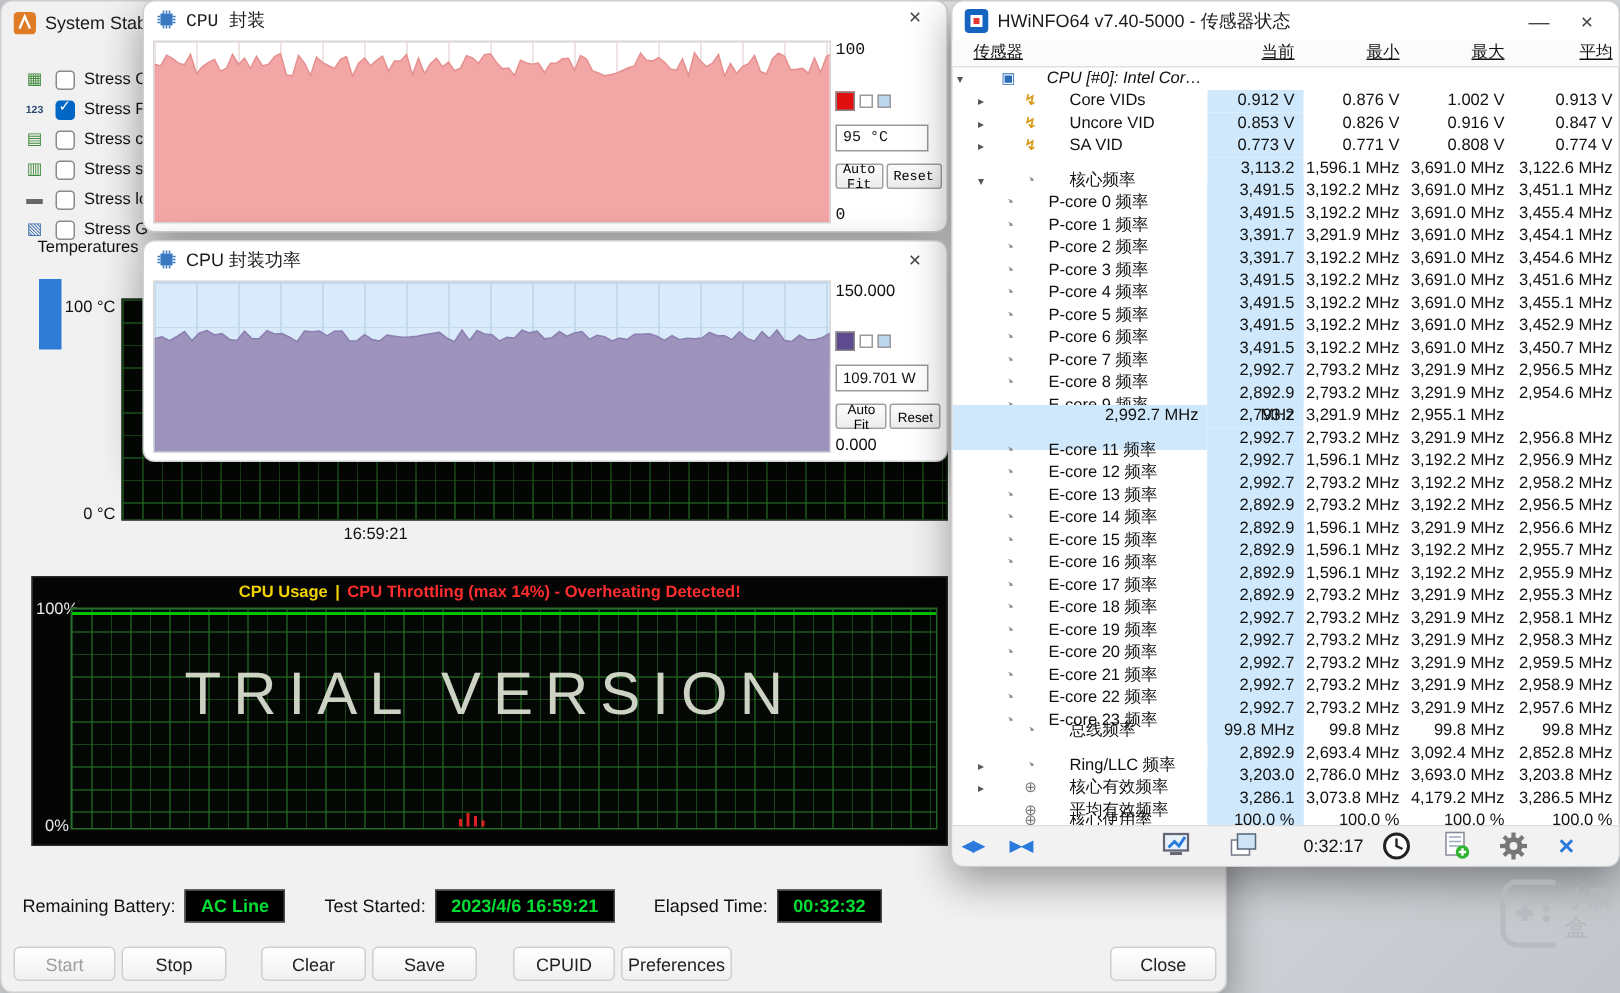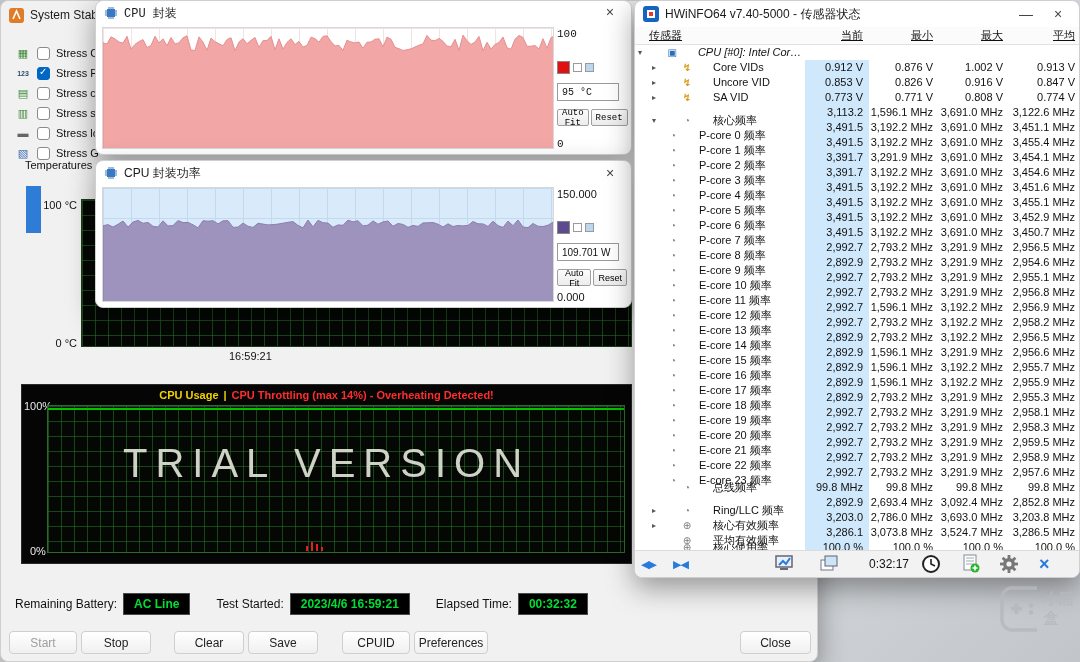--- a/index.html
+++ b/index.html
@@ -477,25 +477,20 @@
             <span class="ricon" data-icon="clock"></span>
             <span class="ltext">E-core 9 频率</span>
           </div>
           <div class="hw-cell cur">2,892.9 MHz</div>
           <div class="hw-cell">2,793.2 MHz</div>
           <div class="hw-cell">3,291.9 MHz</div>
           <div class="hw-cell">2,954.6 MHz</div>
         </div>
 
         <div class="hw-row" data-indent="2">
-          <div class="hw-label">
-            <span class="chev"></span>
-            <span class="ricon" data-icon="clock"></span>
-            <span class="ltext">E-core 10 频率</span>
-          </div>
           <div class="hw-cell cur">2,992.7 MHz</div>
           <div class="hw-cell">2,793.2 MHz</div>
           <div class="hw-cell">3,291.9 MHz</div>
           <div class="hw-cell">2,955.1 MHz</div>
         </div>
 
         <div class="hw-row" data-indent="2">
           <div class="hw-label">
             <span class="chev"></span>
             <span class="ricon" data-icon="clock"></span>
@@ -688,21 +683,21 @@
         </div>
 
         <div class="hw-row" data-indent="1">
           <div class="hw-label">
             <span class="chev"></span>
             <span class="ricon" data-icon="plus"></span>
             <span class="ltext">平均有效频率</span>
           </div>
           <div class="hw-cell cur">3,286.1 MHz</div>
           <div class="hw-cell">3,073.8 MHz</div>
-          <div class="hw-cell">3,524.7 MHz</div>
+          <div class="hw-cell">4,179.2 MHz</div>
           <div class="hw-cell">3,286.5 MHz</div>
         </div>
 
         <div class="hw-row" data-indent="1">
           <div class="hw-label">
             <span class="chev"></span>
             <span class="ricon" data-icon="plus"></span>
             <span class="ltext">核心使用率</span>
           </div>
           <div class="hw-cell cur">100.0 %</div>

